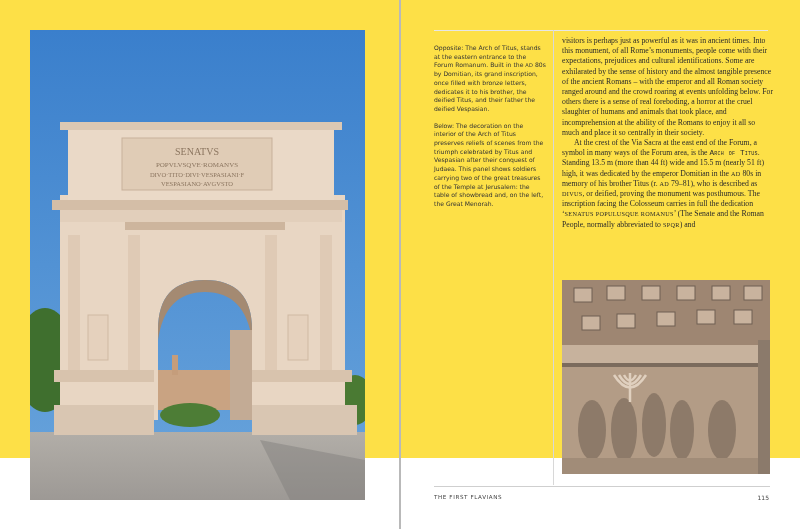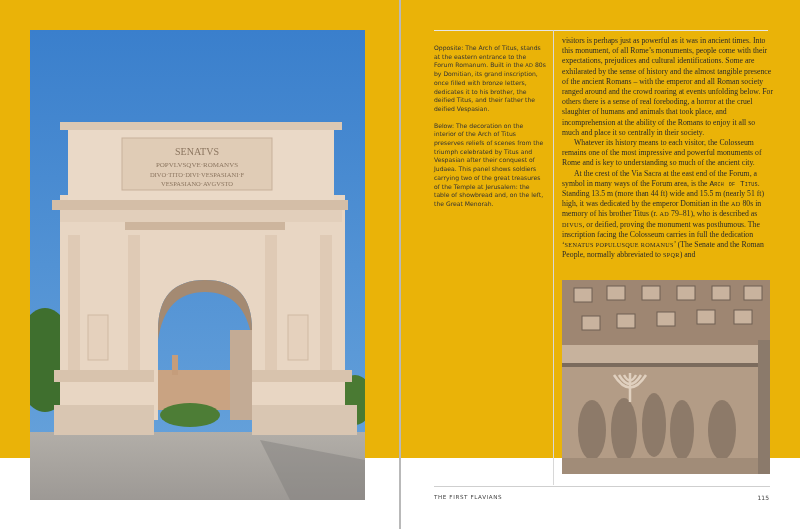--- a/index.html
+++ b/index.html
@@ -1,17 +1,17 @@
 <!DOCTYPE html>
 <html><head>
 <meta charset="utf-8">
 <style>
   html, body { margin:0; padding:0; }
   body { width:800px; height:529px; background:#ffffff; position:relative; overflow:hidden; font-family:"Liberation Serif", serif; }
-  .page { position:absolute; top:0; height:458px; background:#eab308; }
+  .page { position:absolute; top:0; height:458px; background:#fde047; }
   .page-left { left:0; width:399px; }
   .page-right { left:401px; width:399px; }
   .gutter { position:absolute; left:399px; top:0; width:2px; height:529px; background:#b9b9b9; }
 
   
   .photo-arch { position:absolute; left:30px; top:30px; width:335px; height:470px; overflow:hidden; }
   .photo-arch svg { display:block; width:100%; height:100%; }
 
   
   .caption { position:absolute; left:434px; top:44px; width:112px; font-family:"DejaVu Sans", sans-serif; font-size:6.1px; line-height:8.7px; color:#333; }
@@ -115,21 +115,20 @@
   <p>
     <span>Below:</span>
     <span>The decoration on the interior of the Arch of Titus preserves reliefs of scenes from the triumph celebrated by Titus and Vespasian after their conquest of Judaea. This panel shows soldiers carrying two of the great treasures of the Temple at Jerusalem: the table of showbread and, on the left, the Great Menorah.</span>
   </p>
 </div>
 
 <div class="col-rule"></div>
 
 <div class="body-text">
   <p>visitors is perhaps just as powerful as it was in ancient times. Into this monument, of all Rome’s monuments, people come with their expectations, prejudices and cultural identifications. Some are exhilarated by the sense of history and the almost tangible presence of the ancient Romans – with the emperor and all Roman society ranged around and the crowd roaring at events unfolding below. For others there is a sense of real foreboding, a horror at the cruel slaughter of humans and animals that took place, and incomprehension at the ability of the Romans to enjoy it all so much and place it so centrally in their society.</p>
-  <p class="indent">Whatever its history means to each visitor, the Colosseum remains one of the most impressive and powerful monuments of Rome and is key to understanding so much of the ancient city.</p>
   <p class="indent"><span>At the crest of the Via Sacra at the east end of the Forum, a symbol in many ways of the Forum area, is the</span> <span class="sc">Arch of Titus</span><span>. Standing 13.5 m (more than 44 ft) wide and 15.5 m (nearly 51 ft) high, it was dedicated by the emperor Domitian in the</span> <span class="scu">AD</span> <span>80s in memory of his brother Titus (r.</span> <span class="scu">AD</span> <span>79–81), who is described as</span> <span class="scu">DIVUS</span><span>, or deified, proving the monument was posthumous. The inscription facing the Colosseum carries in full the dedication ‘</span><span class="scu">SENATUS POPULUSQUE ROMANUS</span><span>’ (The Senate and the Roman People, normally abbreviated to</span> <span class="scu">SPQR</span><span>) and</span></p>
 </div>
 
 <div class="photo-relief">
   <svg viewBox="0 0 208 194" preserveAspectRatio="none">
     <rect x="0" y="0" width="208" height="194" fill="#b39c86"></rect>
 
     <rect x="0" y="0" width="208" height="65" fill="#9e8672"></rect>
     <g fill="#c9b39e" stroke="#6e5f52" stroke-width="1">
       <rect x="12" y="8" width="18" height="14"></rect>

